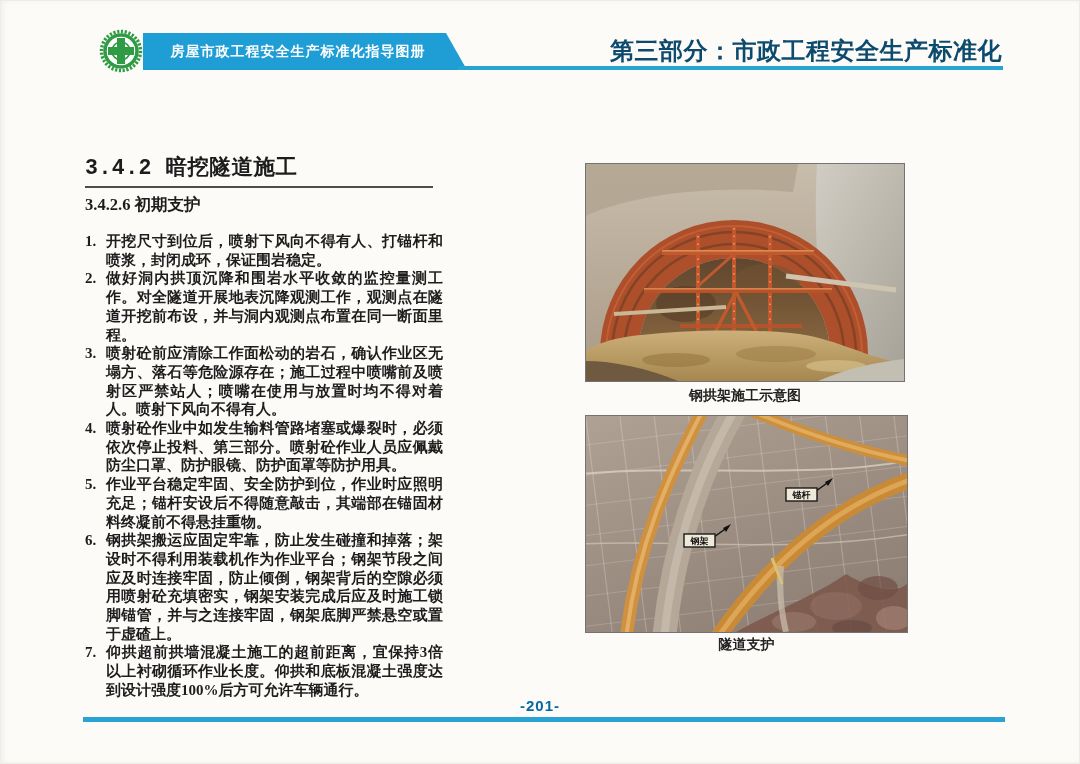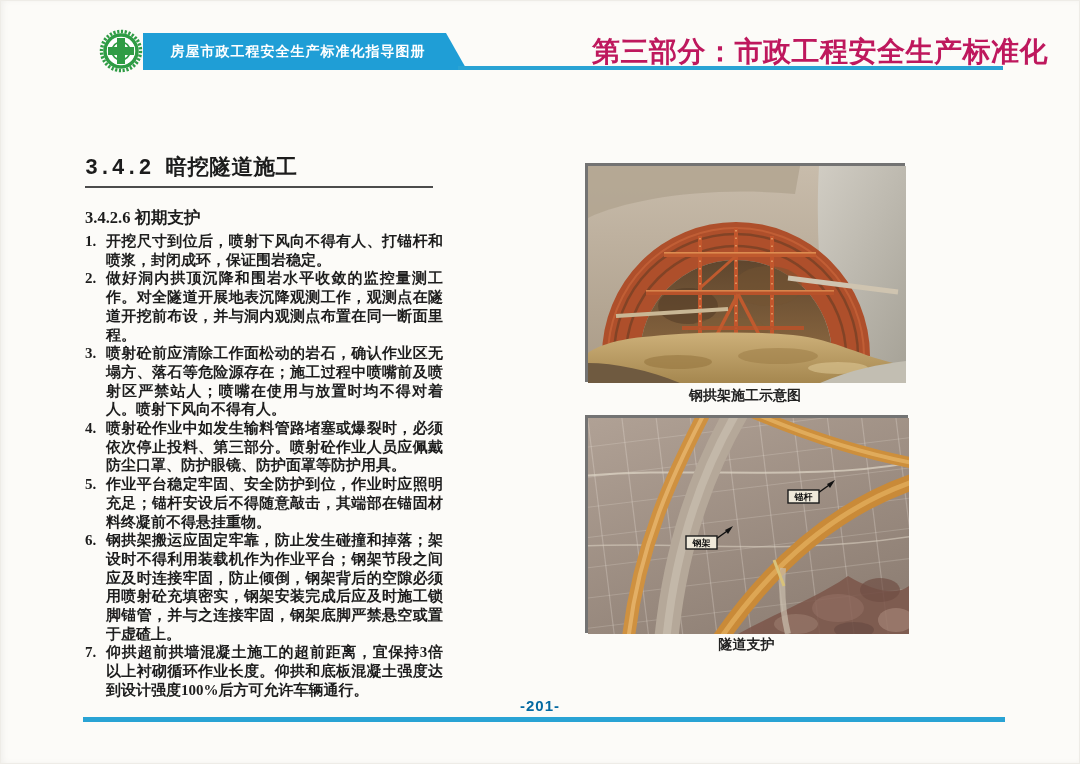--- a/index.html
+++ b/index.html
@@ -18,33 +18,33 @@
     display:flex;align-items:center;justify-content:center;
     padding-right:14px;box-sizing:border-box;
   }
   .banner-text{
     color:#ffffff;font-family:"Liberation Sans","DejaVu Sans",sans-serif;
     font-weight:700;font-size:14px;letter-spacing:1px;white-space:nowrap;
   }
   .top-line{position:absolute;left:458px;top:66px;width:545px;height:4px;background:#29a3d4;}
   .doc-title{
     position:absolute;left:592px;top:36px;width:410px;height:31px;
-    font-size:28px;font-weight:700;color:#be185d;text-align:right;
+    font-size:24px;font-weight:700;color:#0c4a6e;text-align:right;
     letter-spacing:0.5px;white-space:nowrap;line-height:31px;
   }
   
   .h1{position:absolute;left:85px;top:152px;font-size:21.5px;font-weight:700;letter-spacing:0.5px;font-family:Liberation Mono, monospace;}
   .h1-rule{position:absolute;left:85px;top:186px;width:348px;height:2px;background:#4c4c4c;}
-  .h2{position:absolute;left:85px;top:207px;font-size:16.5px;font-weight:700;}
+  .h2{position:absolute;left:85px;top:194px;font-size:16.5px;font-weight:700;}
   .list{position:absolute;left:85px;top:232px;width:358px;}
   .li{display:flex;font-size:15px;line-height:18.7px;font-weight:700;color:#1d1d1d;}
   .li .num{width:21px;flex:none;}
   .li .txt{flex:1;text-align:justify;}
   
-  .fig{position:absolute;border:3px solid #737373;box-sizing:border-box;background:#a16207;}
+  .fig{position:absolute;border:1px solid #737373;box-sizing:border-box;background:#a16207;}
   .fig svg{display:block;}
   #fig1{left:585px;top:163px;width:320px;height:219px;}
   #fig2{left:585px;top:415px;width:323px;height:218px;}
   .caption{position:absolute;font-size:14px;font-weight:700;color:#222;text-align:center;}
   #cap1{left:585px;top:387px;width:320px;font-family:Liberation Mono, monospace;}
   #cap2{left:585px;top:636px;width:323px;}
   
   .page-num{
     position:absolute;left:460px;top:697px;width:160px;text-align:center;
     color:#0369a1;font-weight:700;font-size:15px;letter-spacing:1px;

